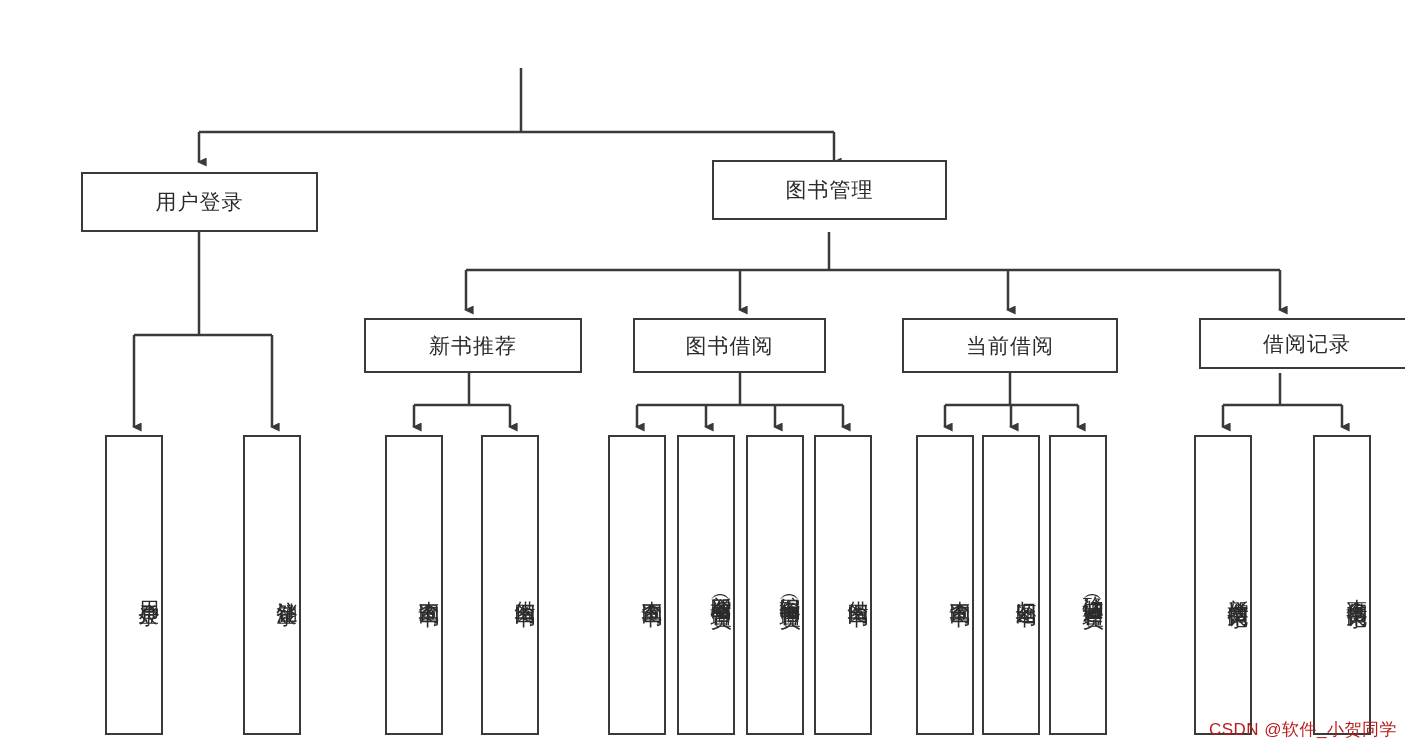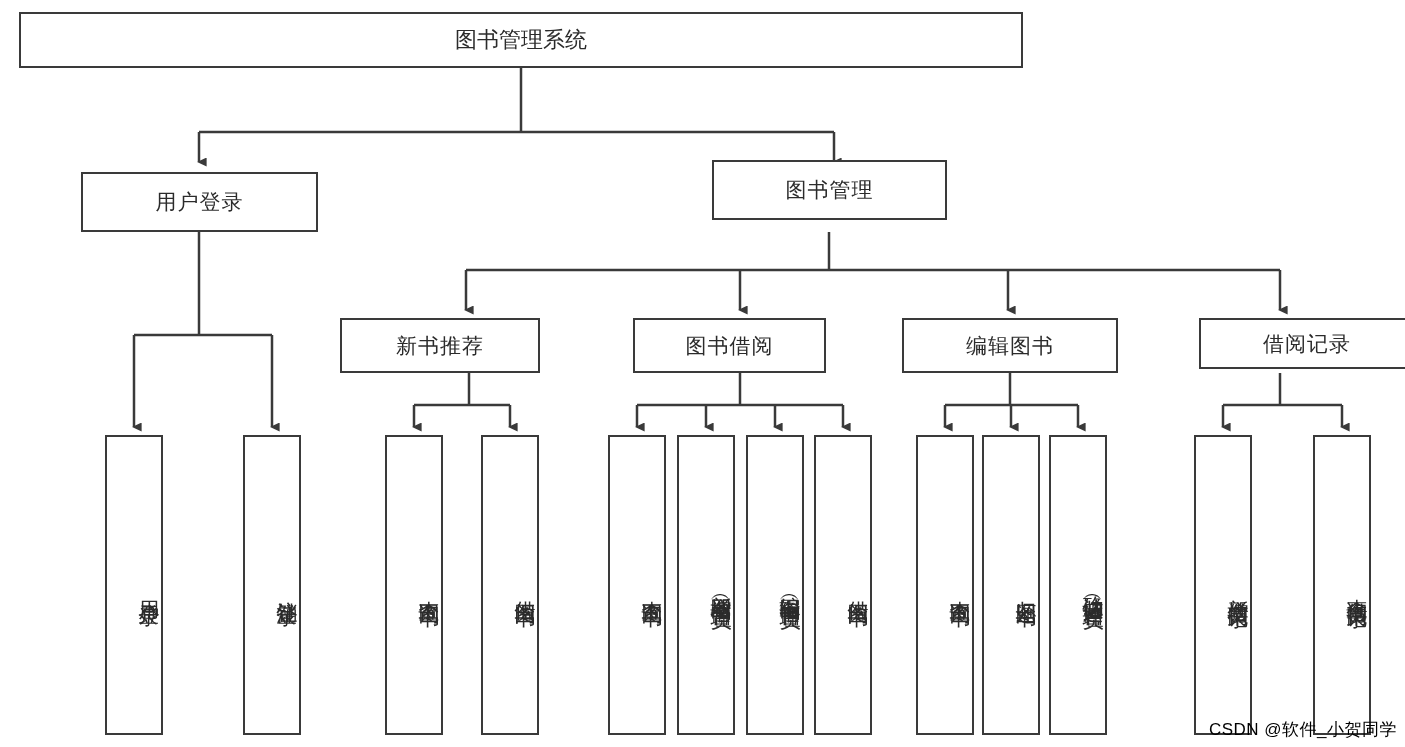--- a/index.html
+++ b/index.html
@@ -52,21 +52,21 @@
   .node.vert span {
     writing-mode: vertical-rl;
     text-orientation: upright;
     display: block;
   }
   .watermark {
     position: absolute;
     right: 8px;
     bottom: 6px;
     font-size: 17px;
-    color: #000000;
+    color: #b91c1c;
     letter-spacing: 0.5px;
     white-space: nowrap;
   }
 </style>
 </head>
 <body>
 
 <div id="canvas">
 
   <svg class="wires" viewBox="0 0 1405 747">
@@ -112,39 +112,36 @@
       <path d="M1011,405 L1011,427" marker-end="url(#arrow)"></path>
       <path d="M1078,405 L1078,427" marker-end="url(#arrow)"></path>
 
       <path d="M1280,373 L1280,405"></path>
       <path d="M1223,405 L1342,405"></path>
       <path d="M1223,405 L1223,427" marker-end="url(#arrow)"></path>
       <path d="M1342,405 L1342,427" marker-end="url(#arrow)"></path>
     </g>
   </svg>
 
-  <div class="node root" style="left:19px; top:12px; width:1004px; height:56px;">
-    <span>图书管理系统</span>
-  </div>
 
   <div class="node horiz" style="left:81px; top:172px; width:237px; height:60px;">
     <span>用户登录</span>
   </div>
   <div class="node horiz" style="left:712px; top:160px; width:235px; height:60px;">
     <span>图书管理</span>
   </div>
 
-  <div class="node horiz" style="left:340px; top:318px; width:200px; height:55px;">
+  <div class="node horiz" style="left:364px; top:318px; width:218px; height:55px;">
     <span>新书推荐</span>
   </div>
   <div class="node horiz" style="left:633px; top:318px; width:193px; height:55px;">
     <span>图书借阅</span>
   </div>
   <div class="node horiz" style="left:902px; top:318px; width:216px; height:55px;">
-    <span>编辑图书</span>
+    <span>当前借阅</span>
   </div>
   <div class="node horiz" style="left:1172px; top:318px; width:216px; height:51px;margin-left:27px;">
     <span>借阅记录</span>
   </div>
 
   <div class="node vert" style="left:105px; top:435px; width:58px; height:300px;">
     <span>用户登录</span>
   </div>
   <div class="node vert" style="left:243px; top:435px; width:58px; height:300px;">
     <span>注销登录</span>

